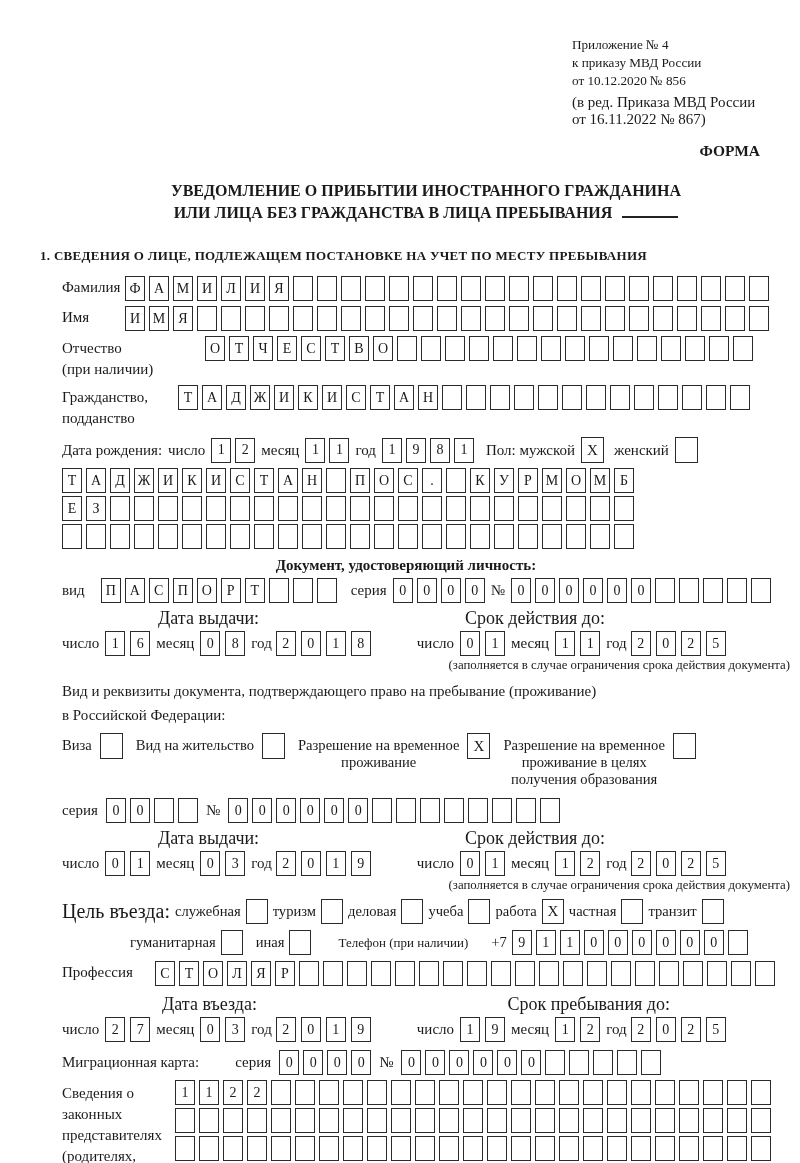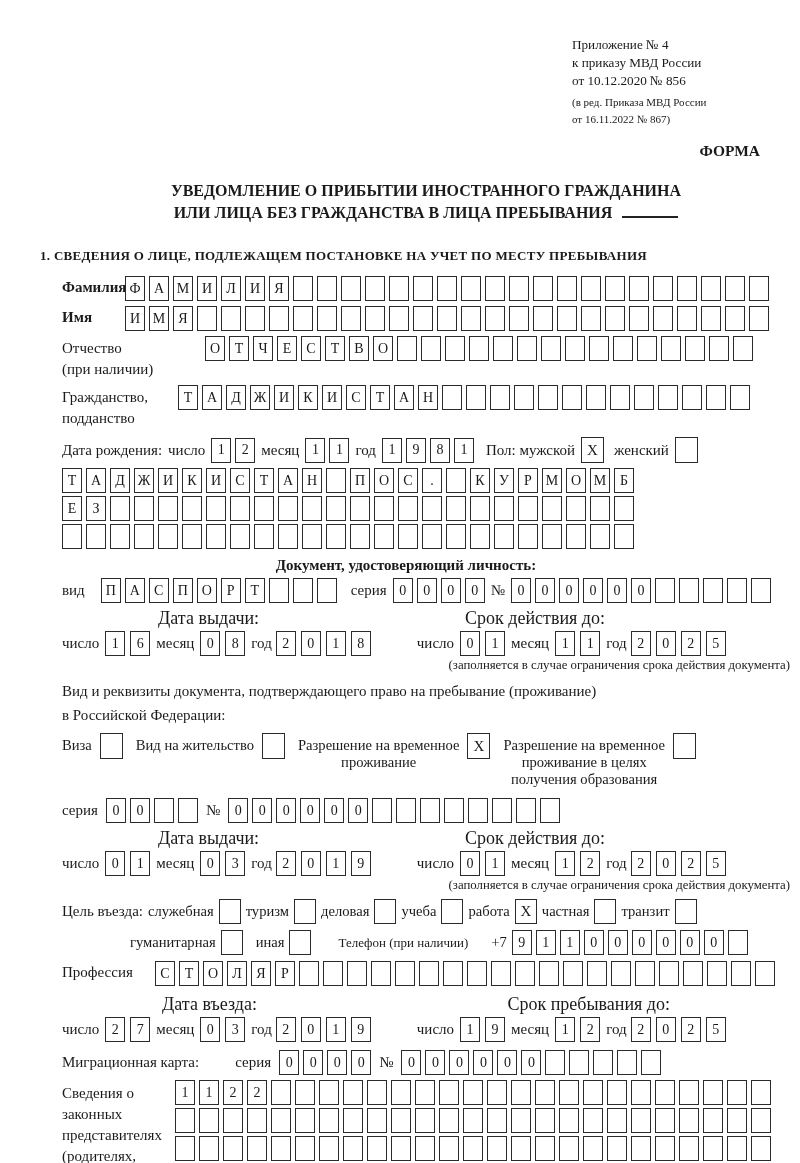--- a/index.html
+++ b/index.html
@@ -4,33 +4,33 @@
 <style>
   html,body{margin:0;padding:0;background:#888;}
   .page{
     position:relative;width:800px;height:1163px;margin:0 auto;background:#fff;
     box-sizing:border-box;padding:36px 10px 0 62px;overflow:hidden;
     font-family:"Liberation Serif","DejaVu Serif",serif;color:#1a1a1a;font-size:15px;
   }
   
   .appendix{margin-left:auto;width:200px;margin-right:18px;}
   .appendix .a-line{font-size:13.2px;line-height:18px;}
-  .appendix .a-note{font-size:11px;line-height:17px;}
+  .appendix .a-note{font-size:15px;line-height:17px;}
   .appendix .gap{height:4px;}
   .forma{text-align:right;margin:14px 30px 0 0;font-weight:bold;font-size:15.5px;}
   
   .title{margin-top:20px;text-align:center;font-weight:bold;font-size:16px;line-height:22px;}
   .blank{display:inline-block;width:56px;border-bottom:2px solid #222;margin-left:10px;}
   .sec-head{margin:24px 0 0 -22px;font-weight:bold;font-size:13px;letter-spacing:.3px;}
   
   .row{display:flex;align-items:flex-start;margin-bottom:5px;}
   .inline-row{display:flex;align-items:center;margin-bottom:5px;}
   .flabel{flex:0 0 auto;padding-top:3px;}
   .ml2{line-height:21px;padding-top:2px;}
-  .lw1{width:63px;font-weight:bold;} .lw2{width:143px;} .lw3{width:116px;} .lw4{width:93px;font-family:Liberation Serif, serif;} .lw5{width:113px;}
+  .lw1{width:63px;} .lw2{width:143px;} .lw3{width:116px;} .lw4{width:93px;font-family:Liberation Serif, serif;} .lw5{width:113px;}
   .cells{display:flex;gap:4px;flex:0 0 auto;}
   .cell{
     flex:0 0 auto;width:20px;height:25px;border:1.5px solid #2b2b2b;box-sizing:border-box;
     display:inline-flex;align-items:center;justify-content:center;font-size:14px;background:#fff;
   }
   .cellcol .cells{margin-bottom:3px;}
   .cbox{
     flex:0 0 auto;width:23px;height:26px;border:1.6px solid #2b2b2b;box-sizing:border-box;
     display:inline-flex;align-items:center;justify-content:center;font-size:15px;background:#fff;
   }
@@ -489,21 +489,21 @@
           <span class="cell">2</span>
           <span class="cell">0</span>
           <span class="cell">2</span>
           <span class="cell">5</span>
         </span>
     </div>
   </div>
   <div class="note-r">(заполняется в случае ограничения срока действия документа)</div>
 
   <div class="purpose">
-    <span style="font-size:15px">Цель въезда:</span>
+    <span style="font-size:20px">Цель въезда:</span>
     <span>служебная</span>
     <span class="cbox"></span>
     <span>туризм</span>
     <span class="cbox"></span>
     <span>деловая</span>
     <span class="cbox"></span>
     <span>учеба</span>
     <span class="cbox"></span>
     <span>работа</span>
     <span class="cbox">X</span>

